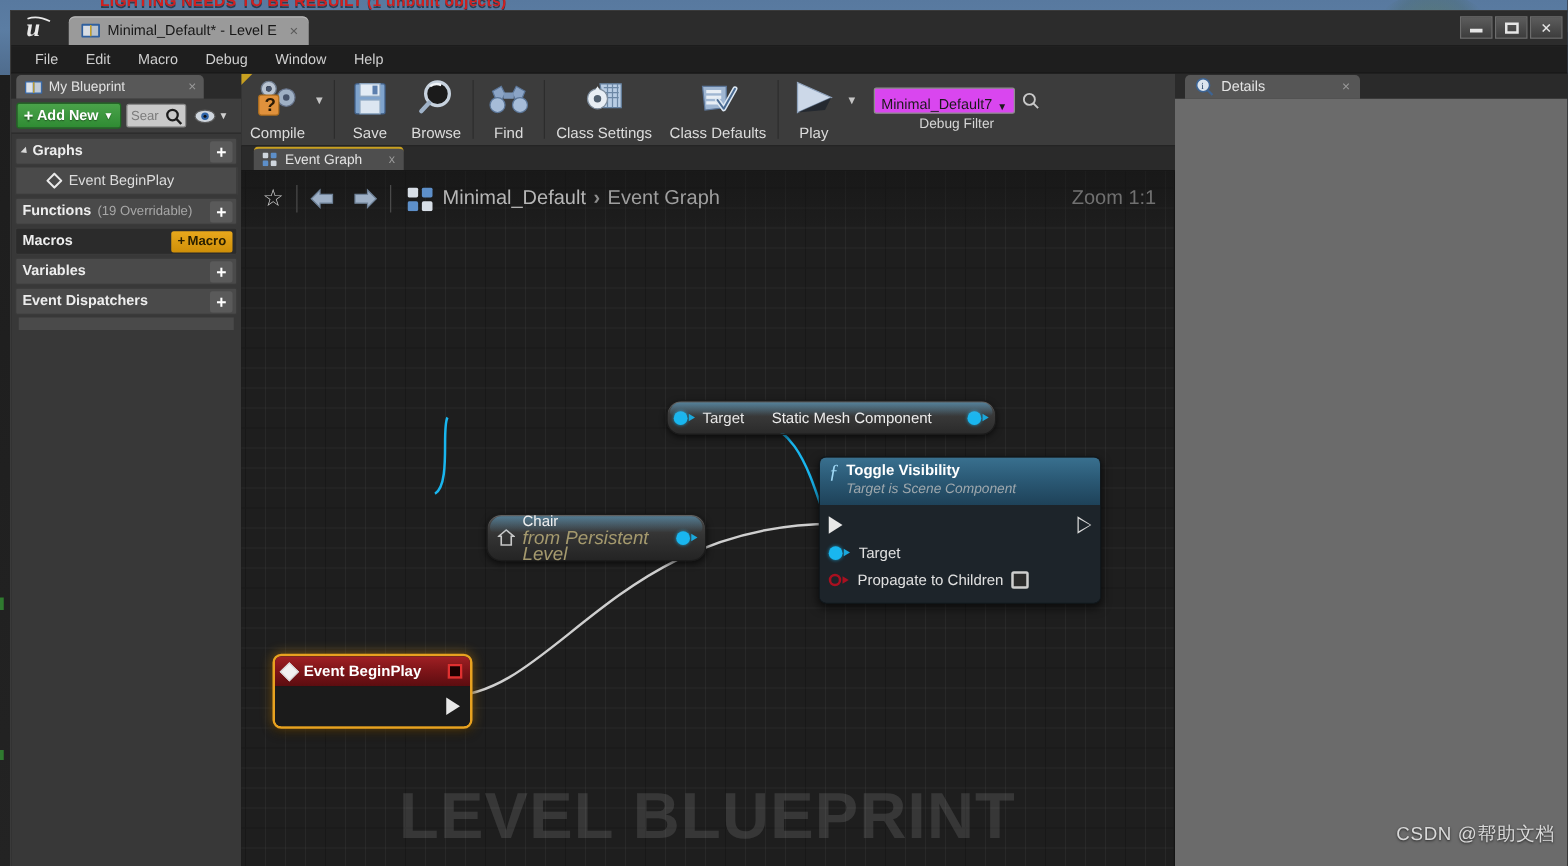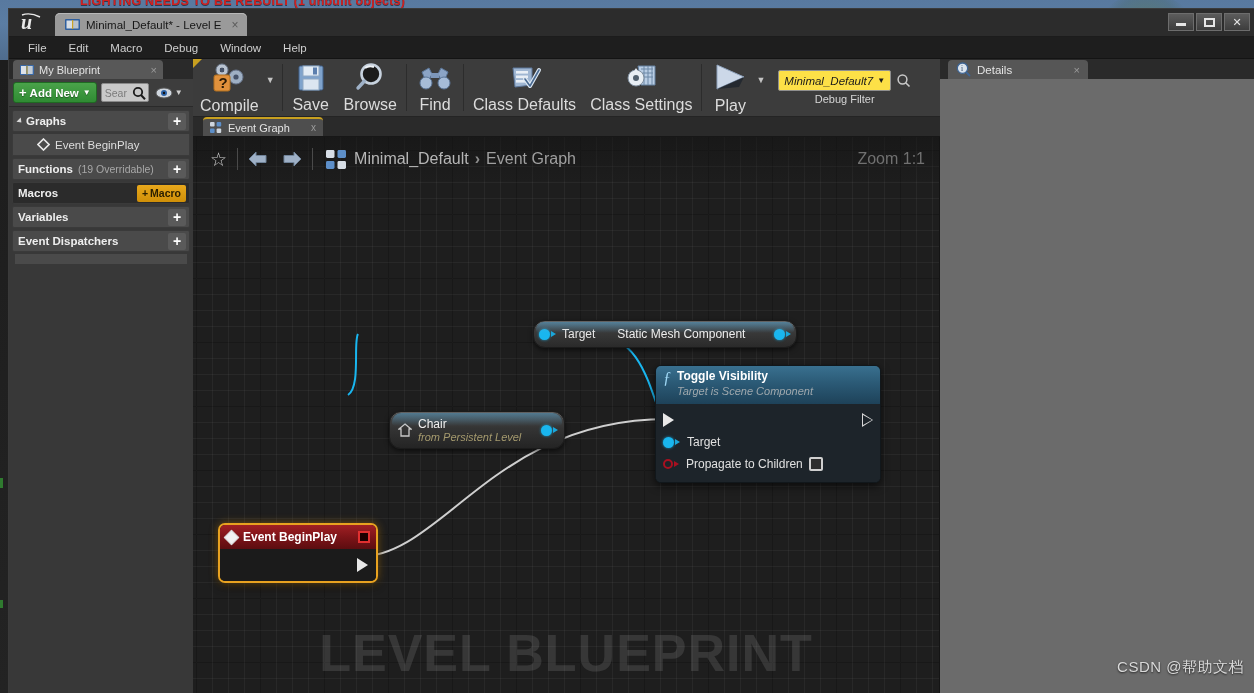--- a/index.html
+++ b/index.html
@@ -173,34 +173,34 @@
   .bp-toolbar{
     height:58px; background:#3c3c3c; display:flex; align-items:stretch;
     border-bottom:1px solid #242424; position:relative; overflow:hidden;
   }
   .tb-yellow{ position:absolute;left:0;top:0;width:0;height:0;
     border-left:9px solid #c8a020;border-bottom:9px solid transparent;}
   .tb-item{
     min-width:52px; padding:3px 7px 2px 7px;
     display:flex;flex-direction:column;align-items:center;justify-content:flex-start;
   }
-  .tb-item .lbl{font-size:16px;color:#dcdcdc;margin-top:3px;white-space:nowrap;}
+  .tb-item .lbl{font-size:12px;color:#dcdcdc;margin-top:3px;white-space:nowrap;}
   .tb-ico{height:34px;display:flex;align-items:center;justify-content:center;}
   .tb-sep{width:1px;background:#2c2c2c;margin:5px 2px;}
   .tb-carat{
     display:flex;align-items:center;color:#c5c5c5;font-size:9px;padding:0 5px 16px 0;
   }
   .debug-wrap{
     display:flex;flex-direction:column;align-items:center;justify-content:center;
     padding:0 8px;
   }
   .debug-row{display:flex;align-items:center;gap:5px;}
   .debug-combo{
-    height:21px;background:#fde047;border:1px solid #8f8f8f;border-radius:2px;
-    display:flex;align-items:center;gap:4px;padding:0 5px;color:#1a1a1a;font-size:11.5px;font-style:italic;
+    height:21px;background:#d946ef;border:1px solid #8f8f8f;border-radius:2px;
+    display:flex;align-items:flex-end;gap:4px;padding:0 5px;color:#1a1a1a;font-size:11.5px;
   }
   .debug-combo .carat{font-size:8px;}
   .debug-lbl{font-size:11px;color:#d6d6d6;margin-top:2px;}
 
   
   .graph-tabstrip{
     height:20px;background:#2a2a2a;display:flex;align-items:flex-end;padding-left:10px;
     border-bottom:1px solid #171717;
   }
   .graph-tab{
@@ -275,21 +275,21 @@
     border:1px solid #1b1b1b;
     box-shadow:0 2px 5px rgba(0,0,0,.6), inset 0 1px 0 rgba(255,255,255,.12);
     height:38px; display:flex;align-items:center;padding:0 6px 0 8px; position:relative;
   }
   .node-actor::before{
     content:"";position:absolute;left:2px;right:2px;top:1px;height:13px;border-radius:10px 10px 4px 4px;
     background:linear-gradient(180deg,rgba(90,170,215,.5),rgba(90,170,215,0));
   }
   .actor-txt{display:flex;flex-direction:column;margin-left:6px;z-index:1;}
   .actor-name{font-size:12px;font-weight:normal;color:#f0f0f0;line-height:14px;}
-  .actor-sub{font-size:11px;font-style:italic;color:#a59a6e;line-height:13px;}
+  .actor-sub{font-size:15px;font-style:italic;color:#a59a6e;line-height:13px;}
 
   .node-fn{
     width:226px; border-radius:6px; overflow:hidden;
     background:#232c33; border:1px solid #11171b;
     box-shadow:0 3px 8px rgba(0,0,0,.65);
   }
   .fn-head{
     height:38px;padding:3px 8px 0 7px;
     background:linear-gradient(180deg,#39708f 0%,#2b5a76 45%,#1e4259 100%);
     display:flex;align-items:flex-start;gap:6px;
@@ -579,43 +579,43 @@
                 <rect x="13" y="9" width="8" height="5" fill="#7d97ba"></rect>
               </svg>
             </span>
             <span class="lbl">Find</span>
           </div>
           <div class="tb-sep"></div>
 
           <div class="tb-item">
             <span class="tb-ico">
               <svg width="34" height="30" viewBox="0 0 34 30">
+                <path d="M14 3 L31 3 L31 22 L17 22 Z" fill="#b9cde4" stroke="#64809f"></path>
+                <path d="M17 6h12M17 10h12M17 14h12" stroke="#6d88a6" stroke-width="1"></path>
+                <path d="M20 3v19M24 3v19M28 3v19" stroke="#6d88a6" stroke-width="1"></path>
+                <circle cx="12" cy="15" r="8" fill="#e8eef4" stroke="#7e8d9d"></circle>
+                <circle cx="12" cy="15" r="3" fill="#51606f"></circle>
+                <path d="M12 5 l2.5 4 h-5z" fill="#e8eef4"></path>
+              </svg>
+            </span>
+            <span class="lbl">Class Settings</span>
+          </div>
+
+          <div class="tb-item">
+            <span class="tb-ico">
+              <svg width="34" height="30" viewBox="0 0 34 30">
                 <path d="M5 5 L24 5 L24 22 L7 24 Z" fill="#9fb6d2" stroke="#5d779a"></path>
                 <rect x="8" y="8" width="12" height="2.6" fill="#e8eef5"></rect>
                 <rect x="8" y="12.5" width="12" height="2.6" fill="#e8eef5"></rect>
                 <rect x="8" y="17" width="12" height="2.6" fill="#e8eef5"></rect>
                 <path d="M17 16 L22 23 L31 7" stroke="#dce7f2" stroke-width="4" fill="none" stroke-linecap="round" stroke-linejoin="round"></path>
                 <path d="M17 16 L22 23 L31 7" stroke="#4a6a91" stroke-width="1.6" fill="none" stroke-linecap="round" stroke-linejoin="round"></path>
               </svg>
             </span>
             <span class="lbl">Class Defaults</span>
-          </div>
-
-          <div class="tb-item">
-            <span class="tb-ico">
-              <svg width="34" height="30" viewBox="0 0 34 30">
-                <path d="M14 3 L31 3 L31 22 L17 22 Z" fill="#b9cde4" stroke="#64809f"></path>
-                <path d="M17 6h12M17 10h12M17 14h12" stroke="#6d88a6" stroke-width="1"></path>
-                <path d="M20 3v19M24 3v19M28 3v19" stroke="#6d88a6" stroke-width="1"></path>
-                <circle cx="12" cy="15" r="8" fill="#e8eef4" stroke="#7e8d9d"></circle>
-                <circle cx="12" cy="15" r="3" fill="#51606f"></circle>
-                <path d="M12 5 l2.5 4 h-5z" fill="#e8eef4"></path>
-              </svg>
-            </span>
-            <span class="lbl">Class Settings</span>
           </div>
           <div class="tb-sep"></div>
 
           <div class="tb-item">
             <span class="tb-ico">
               <svg width="38" height="32" viewBox="0 0 38 32">
                 <path d="M6 3 L33 15 L6 27 Z" fill="#ccd8e8" stroke="#8fa3bd"></path>
                 <path d="M6 27 L33 15 L28 25 Z" fill="#20262e" opacity=".85"></path>
               </svg>
             </span>

